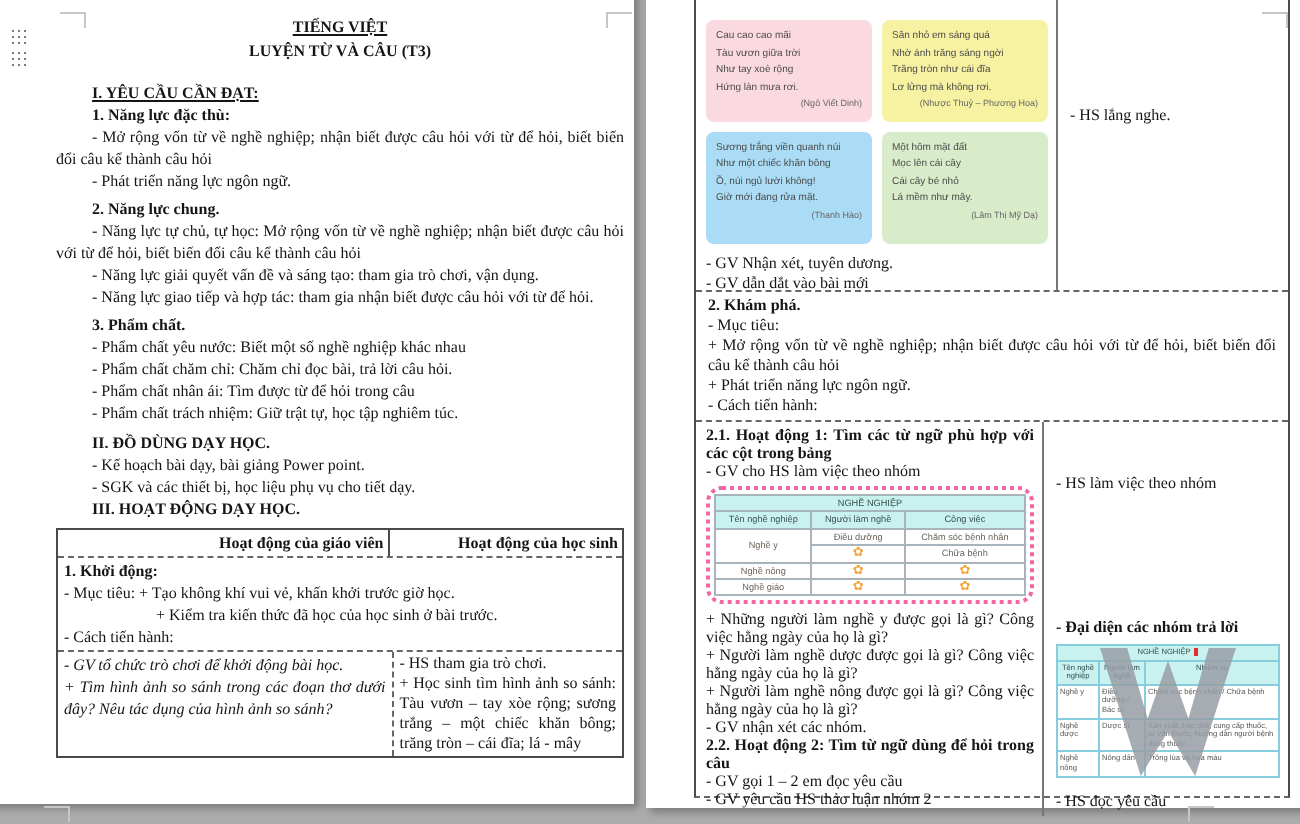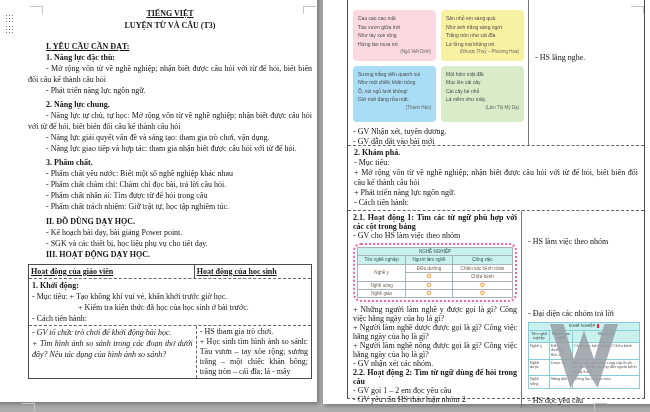--- a/index.html
+++ b/index.html
@@ -22,21 +22,21 @@
   .center{text-align:center;}
   .b{font-weight:bold;}
   .u{text-decoration:underline;}
   .titleblock{line-height:12px;margin-bottom:9px;}
   .ind{text-indent:18px;}
   .ml{margin-left:18px;}
   .mt3{margin-top:3px;margin-left:18px;}
   .mt4{margin-top:4px;}
 
   .t1{border:1px solid #4a4a4a;margin-top:4px;}
-  .t1 .hdr{display:flex;font-weight:bold;text-align:left;border-bottom:1px dashed #666;text-decoration:underline;}
+  .t1 .hdr{display:flex;font-weight:bold;text-align:right;border-bottom:1px dashed #666;}
   .t1 .hdr .c1{width:57%;border-right:1px solid #4a4a4a;padding:1px 2px;}
   .t1 .hdr .c2{flex:1;padding:1px 2px;}
   .t1 .full{padding:1px 3px;border-bottom:1px dashed #666;}
   .t1 .cols{display:flex;min-height:52px;}
   .t1 .cols .c1{width:57%;border-right:1px dashed #666;padding:1px 3px;font-style:italic;}
   .t1 .cols .c2{flex:1;padding:1px 3px;line-height:10px;}
 
   
   #p2t{position:absolute;left:347px;top:-8px;width:296px;height:406px;
        border-left:1px solid #4a4a4a;border-right:1px solid #4a4a4a;border-bottom:1px dashed #666;
@@ -235,21 +235,21 @@
         <div>+ Người làm nghề dược được gọi là gì? Công việc hằng ngày của họ là gì?</div>
         <div>+ Người làm nghề nông được gọi là gì? Công việc hằng ngày của họ là gì?</div>
         <div>- GV nhận xét các nhóm.</div>
         <div class="b">2.2. Hoạt động 2: Tìm từ ngữ dùng để hỏi trong câu</div>
         <div>- GV gọi 1 – 2 em đọc yêu cầu</div>
         <div>- GV yêu cầu HS thảo luận nhóm 2</div>
       </div>
 
       <div class="colR">
         <div>- HS làm việc theo nhóm</div>
-        <div style="margin-top:62px;">- Đại diện các nhóm trả lời</div>
+        <div style="margin-top:62px;font-weight:bold;">- Đại diện các nhóm trả lời</div>
 
         <div class="anschunk">
           <table class="ans">
             <tbody>
                 <tr>
                   <td class="cy" colspan="3">
               <span>NGHỀ NGHIỆP</span><span class="redmark"></span>
             </td>
                 </tr>
             <tr>

